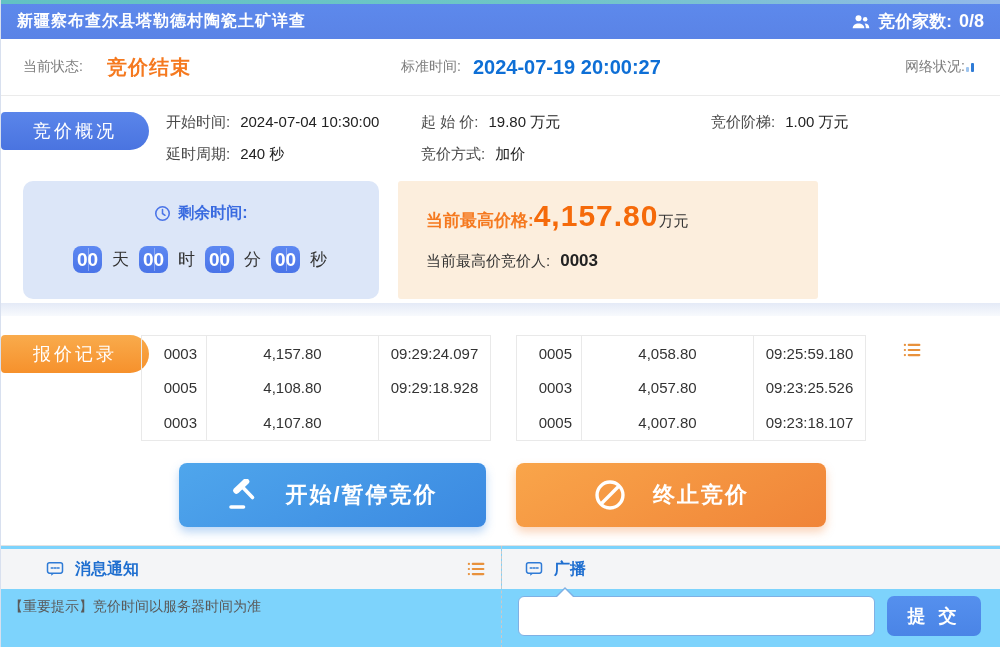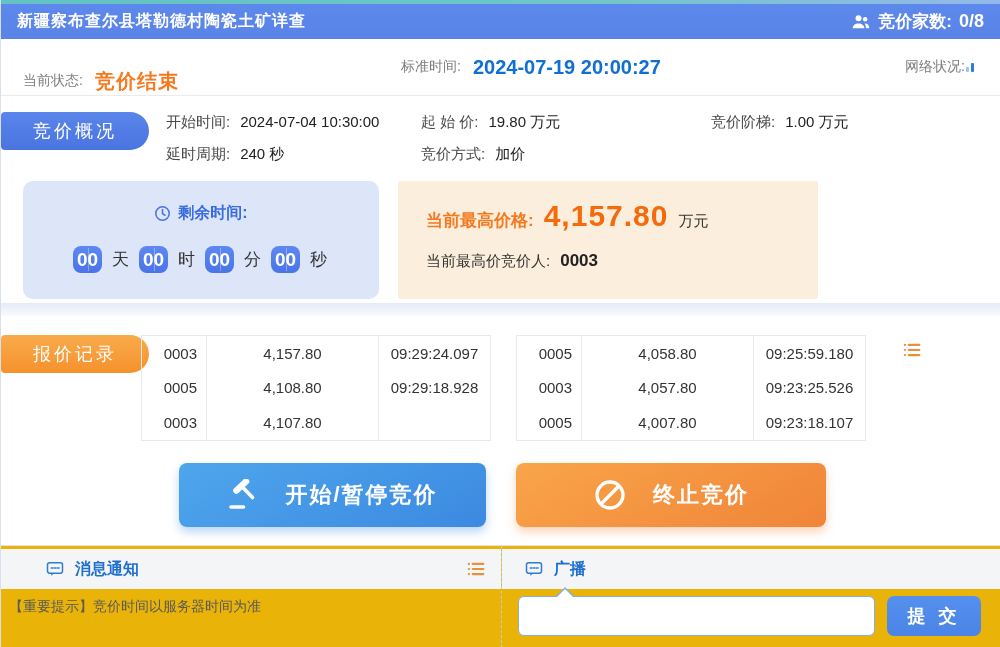--- a/index.html
+++ b/index.html
@@ -1,31 +1,31 @@
 <!DOCTYPE html>
 <html><head>
 <meta charset="utf-8">
 <style>
   html,body{margin:0;padding:0;background:#fff;}
   .page{
-    position:relative;width:1000px;height:647px;background:#eab308;overflow:hidden;
+    position:relative;width:1000px;height:647px;background:#7dd3fc;overflow:hidden;
     font-family:"Liberation Sans","DejaVu Sans",sans-serif;color:#333;
     border-left:1px solid #d8e0ef;box-sizing:border-box;
   }
   .abs{position:absolute;}
   
   .top-strip{left:0;top:0;width:100%;height:4px;background:linear-gradient(to right,#62c2c4 0%,#6ec6c6 55%,#93b9ea 100%);}
   .app-header{left:0;top:4px;width:100%;height:35px;background:linear-gradient(#5d89ec,#5a83e6);display:flex;align-items:center;justify-content:space-between;padding:0 16px;box-sizing:border-box;}
   .app-title{color:#fff;font-size:16px;font-weight:bold;letter-spacing:1px;}
   .hdr-right{display:flex;align-items:center;gap:7px;color:#fff;font-size:17px;font-weight:bold;}
   .hdr-right .count{font-size:18px;}
   .icon{display:inline-flex;align-items:center;justify-content:center;}
   
   .status-bar{left:0;top:39px;width:100%;height:57px;background:#fff;border-bottom:1px solid #ebebeb;box-sizing:border-box;}
-  .status-left{position:absolute;left:22px;top:0;height:56px;display:flex;align-items:center;gap:12px;margin-top:14px;}
+  .status-left{position:absolute;left:22px;top:0;height:56px;display:flex;align-items:center;gap:24px;}
   .status-mid{position:absolute;left:400px;top:0;height:56px;display:flex;align-items:center;gap:12px;}
   .status-right{position:absolute;right:26px;top:0;height:56px;display:flex;align-items:center;gap:1px;}
   .lbl{color:#7d7d7d;font-size:14px;}
   .status-val{color:#f5791f;font-size:20px;font-weight:bold;letter-spacing:1px;}
   .time-val{color:#0e6fd6;font-size:20px;font-weight:bold;}
   .net-bars{display:inline-flex;align-items:flex-end;gap:2px;height:10px;}
   .net-bars i{display:block;width:3px;background:#9ec4ee;border-radius:1px;}
   .net-bars i.b1{height:5px;}
   .net-bars i.b2{height:9px;background:#2f7bd6;}
   
@@ -35,21 +35,21 @@
   .field{position:absolute;font-size:15px;white-space:nowrap;}
   .field .flabel{color:#4a4a4a;margin-right:10px;}
   .field .fvalue{color:#222;}
   .countdown-card{position:absolute;left:22px;top:85px;width:356px;height:118px;background:#dce6f8;border-radius:10px;}
   .cd-title{display:flex;align-items:center;justify-content:center;gap:7px;margin-top:22px;color:#3a6be0;font-size:16px;font-weight:bold;}
   .cd-digits{display:flex;align-items:center;justify-content:center;gap:8px;margin-top:22px;}
   .digit{position:relative;width:29px;height:27px;border-radius:8px;background:linear-gradient(#5d88f2,#4a74e8);color:#fff;font-size:19px;font-weight:bold;display:flex;align-items:center;justify-content:center;}
   .digit::after{content:"";position:absolute;left:50%;top:2px;bottom:2px;width:1px;background:rgba(255,255,255,.35);}
   .cd-unit{color:#333;font-size:17px;margin:0 2px;}
   .price-card{position:absolute;left:397px;top:85px;width:420px;height:118px;background:#fceedd;border-radius:3px;}
-  .price-line1{position:absolute;left:28px;top:18px;display:flex;align-items:baseline;gap:10px;}
+  .price-line1{position:absolute;left:28px;top:18px;display:flex;align-items:baseline;}
   .price-label{color:#f5791f;font-size:17px;font-weight:bold;}
   .price-val{color:#f56a0a;font-size:30px;font-weight:bold;letter-spacing:1px;}
   .price-unit{color:#333;font-size:15px;}
   .price-line2{position:absolute;left:28px;top:70px;display:flex;align-items:baseline;gap:10px;}
   .bidder-label{color:#333;font-size:15px;}
   .bidder-val{color:#222;font-size:17px;font-weight:bold;}
   
   .sep-band{left:0;top:303px;width:100%;height:13px;background:linear-gradient(#e4eaf7,#f8fafd);}
   
   .records{left:0;top:316px;width:100%;height:229px;background:#fff;}

